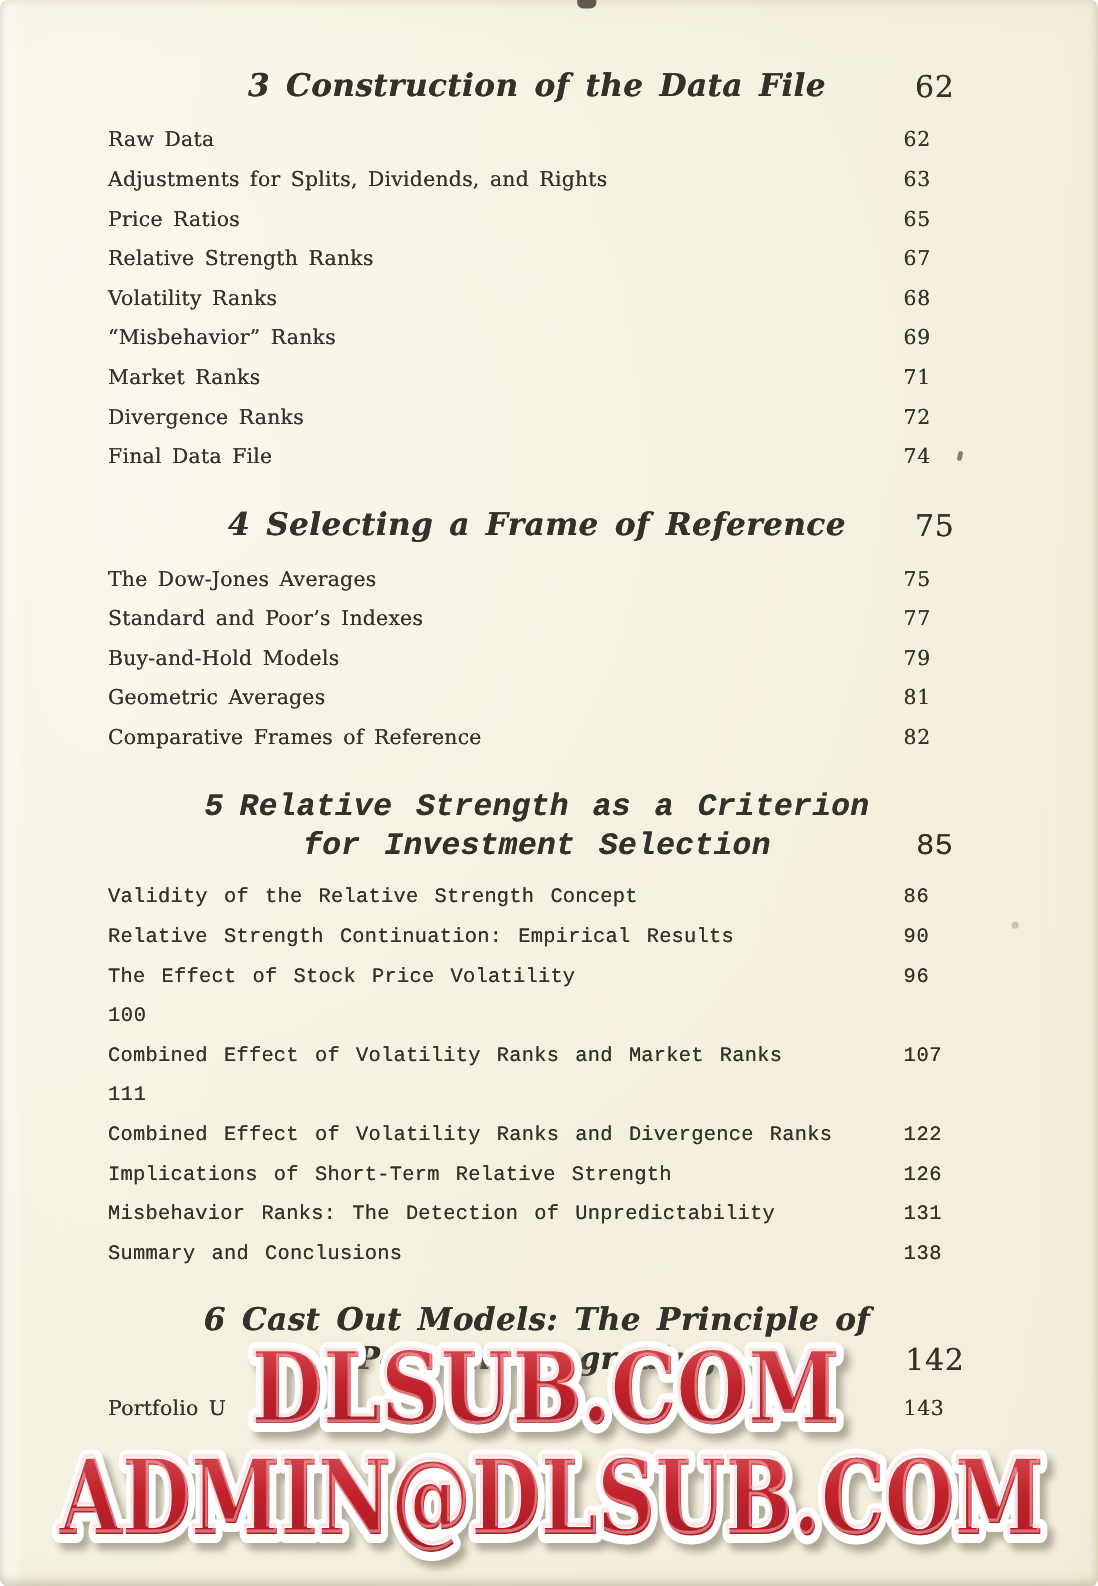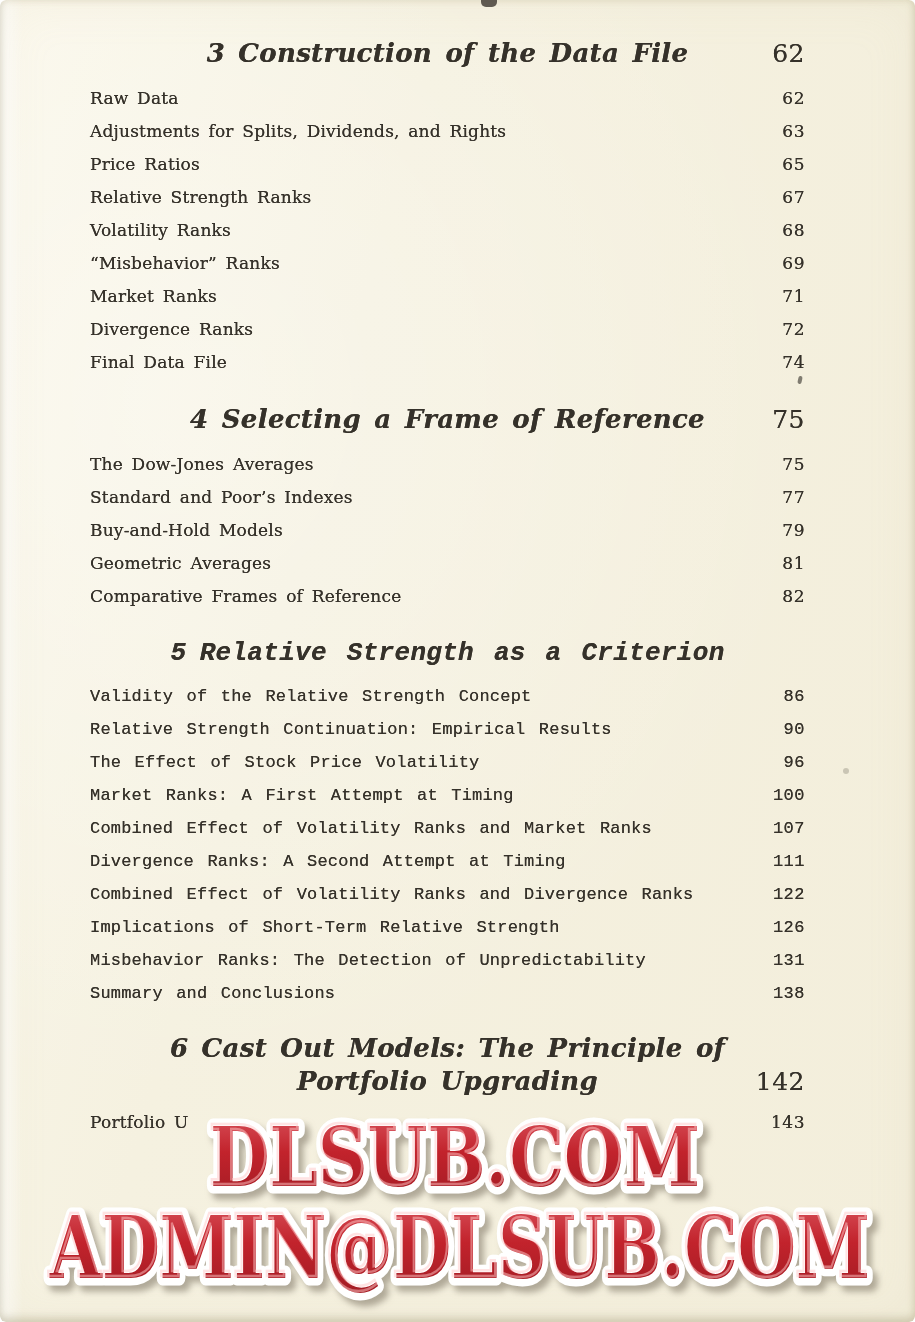--- a/index.html
+++ b/index.html
@@ -23,41 +23,40 @@
       linear-gradient(105deg, #faf7ea 0%, #f5f1e0 35%, #f3eedb 100%);
     box-shadow:
       inset 0 -4px 8px rgba(150, 140, 105, 0.35),
       inset 0 2px 6px rgba(210, 200, 165, 0.25),
       inset 0 0 50px rgba(205, 195, 155, 0.12);
   }
 
   .content {
     position: absolute;
     left: 90px;
-    top: 37px;
+    top: 56px;
     width: 715px;
   }
 
   .row {
     display: flex;
     justify-content: space-between;
     align-items: baseline;
     height: 33px;
     line-height: 33px;
     font-size: 17px;
   }
   .entry-label {
     letter-spacing: 0.2px;
     word-spacing: 3px;
     text-shadow: 0 0 0.5px rgba(45, 40, 32, 0.85);
     white-space: nowrap;
   }
   .page-num {
     min-width: 52px;
-    text-align: right;
     letter-spacing: 0.5px;
     text-shadow: 0 0 0.5px rgba(45, 40, 32, 0.85);
   }
 
   .heading-row {
     position: relative;
     height: 33px;
     line-height: 33px;
     text-align: center;
     font-size: 26px;
@@ -218,43 +217,45 @@
           <span class="entry-label">Comparative Frames of Reference</span>
           <span class="page-num">82</span>
         </div>
       </div>
     </div>
 
     <div class="section section-5">
       <div class="heading-row">
         <span class="heading-text">5 Relative Strength as a Criterion</span>
       </div>
+      <div class="heading-row">
+        <span class="heading-text">for Investment Selection</span>
+        <span class="page-num">85</span>
+      </div>
       <div class="entries entries-5">
         <div class="row">
           <span class="entry-label">Validity of the Relative Strength Concept</span>
           <span class="page-num">86</span>
         </div>
         <div class="row">
           <span class="entry-label">Relative Strength Continuation: Empirical Results</span>
           <span class="page-num">90</span>
         </div>
         <div class="row">
           <span class="entry-label">The Effect of Stock Price Volatility</span>
           <span class="page-num">96</span>
         </div>
         <div class="row">
-          <span class="entry-label">Market Ranks: A First Attempt at Timing</span>
           <span class="page-num">100</span>
         </div>
         <div class="row">
           <span class="entry-label">Combined Effect of Volatility Ranks and Market Ranks</span>
           <span class="page-num">107</span>
         </div>
         <div class="row">
-          <span class="entry-label">Divergence Ranks: A Second Attempt at Timing</span>
           <span class="page-num">111</span>
         </div>
         <div class="row">
           <span class="entry-label">Combined Effect of Volatility Ranks and Divergence Ranks</span>
           <span class="page-num">122</span>
         </div>
         <div class="row">
           <span class="entry-label">Implications of Short-Term Relative Strength</span>
           <span class="page-num">126</span>
         </div>

